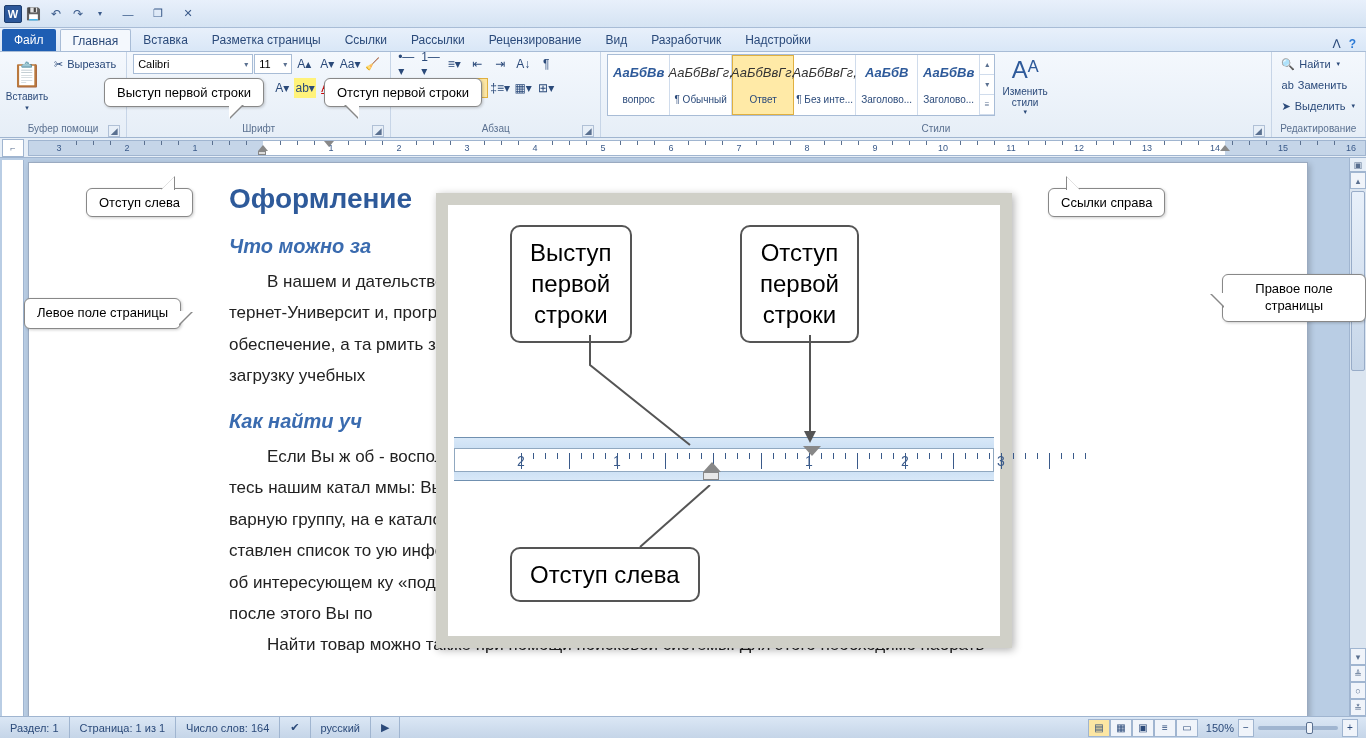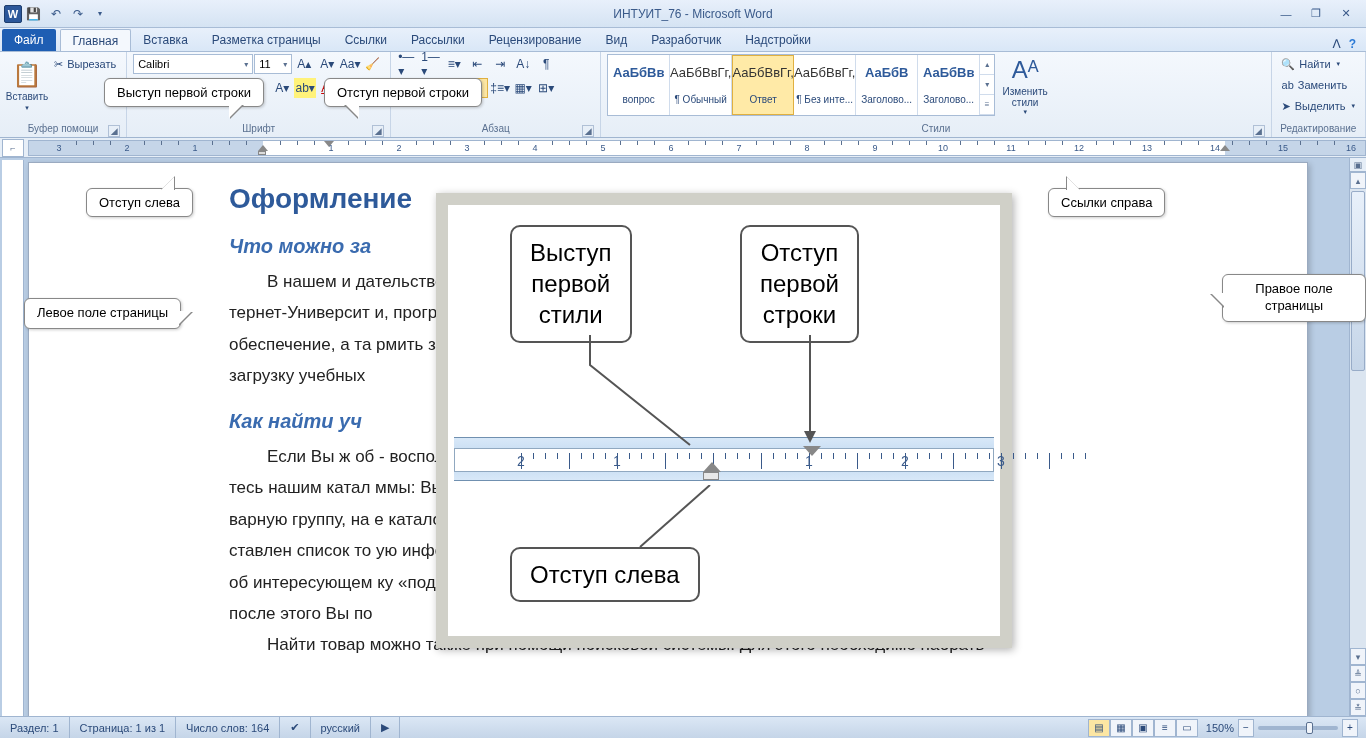--- a/index.html
+++ b/index.html
@@ -31,21 +31,21 @@
 .btn-lg .ic { font-size: 24px; margin-bottom: 2px; }
 .btn-sm { width: 22px; height: 20px; display: flex; align-items: center; justify-content: center; font-size: 12px; color: #2b4a7a; cursor: pointer; border: 1px solid transparent; }
 .row { display: flex; gap: 1px; }
 .col { display: flex; flex-direction: column; gap: 1px; }
 .combo { height: 20px; border: 1px solid #a8bcd6; background: #fff; font-size: 11px; display: flex; align-items: center; padding: 0 4px; min-width: 50px; }
 .combo .dd { margin-left: auto; font-size: 8px; color: #5a7090; }
 
 
 .styles-gallery { display: flex; border: 1px solid #a8bcd6; height: 62px; background: #fff; }
 .style-item { width: 62px; border-right: 1px solid #d0dcec; display: flex; flex-direction: column; align-items: center; justify-content: center; cursor: pointer; font-size: 10px; color: #2b4a7a; }
-.style-item .preview { font-size: 13px; margin-bottom: 14px; color: #333; }
+.style-item .preview { font-size: 13px; margin-bottom: 14px; color: #333; font-style: italic; }
 .style-item.selected { background: #ffeaa7; border: 1px solid #e0b040; }
 .styles-gallery .scroll { width: 14px; display: flex; flex-direction: column; }
 .styles-gallery .scroll div { flex: 1; display: flex; align-items: center; justify-content: center; font-size: 8px; border-bottom: 1px solid #d0dcec; cursor: pointer; color: #5a7090; }
 
 
 .edit-item { height: 20px; display: flex; align-items: center; gap: 4px; font-size: 11px; color: #2b4a7a; cursor: pointer; padding: 0 4px; }
 
 
 .ruler-wrap { height: 20px; background: #e6eef7; display: flex; align-items: center; border-bottom: 1px solid #a0b5d0; position: relative; }
 .ruler-corner { width: 22px; height: 18px; border: 1px solid #a0b5d0; background: #fff; display: flex; align-items: center; justify-content: center; font-size: 9px; color: #5a7090; margin-left: 2px; margin-right: 4px; }
@@ -110,21 +110,20 @@
 <body>
 
 <div class="titlebar">
   <div class="qat">
     <div class="word-icon">W</div>
     <div class="qat-btn">💾</div>
     <div class="qat-btn">↶</div>
     <div class="qat-btn">↷</div>
     <div class="qat-btn" style="font-size:8px">▾</div>
   </div>
-  <div class="title-text">ИНТУИТ_76 - Microsoft Word</div>
   <div class="win-controls">
     <div class="win-btn">—</div>
     <div class="win-btn">❐</div>
     <div class="win-btn">✕</div>
   </div>
 </div>
 
 <div class="tabs">
   <div class="tab file">Файл</div>
   <div class="tab active">Главная</div>
@@ -429,21 +428,21 @@
 <div class="callout" style="left:1222px;top:274px;line-height:1.3">
   <span style="white-space:pre-line">Правое поле страницы</span>
   <div class="tail tail-left"></div>
 </div>
 
 <div class="magnifier">
   <div class="magnifier-inner">
     <div class="mag-callout" style="left:60px;top:18px">
       <span style="white-space:pre-line">Выступ
 первой
-стили</span>
+строки</span>
     </div>
     <svg class="pointer-line" style="left:120px;top:128px;width:140px;height:120px">
         <path d="M20,0 L20,30 L120,110" stroke="#555" stroke-width="2" fill="none"></path>
         <path d="M0,0 L40,0 L40,30 L0,30 Z" fill="#fff" stroke="#555" stroke-width="2" transform="translate(0,-2)" opacity="0"></path>
       </svg>
 
     <div class="mag-callout" style="left:290px;top:18px">
       <span style="white-space:pre-line">Отступ
 первой
 строки</span>

